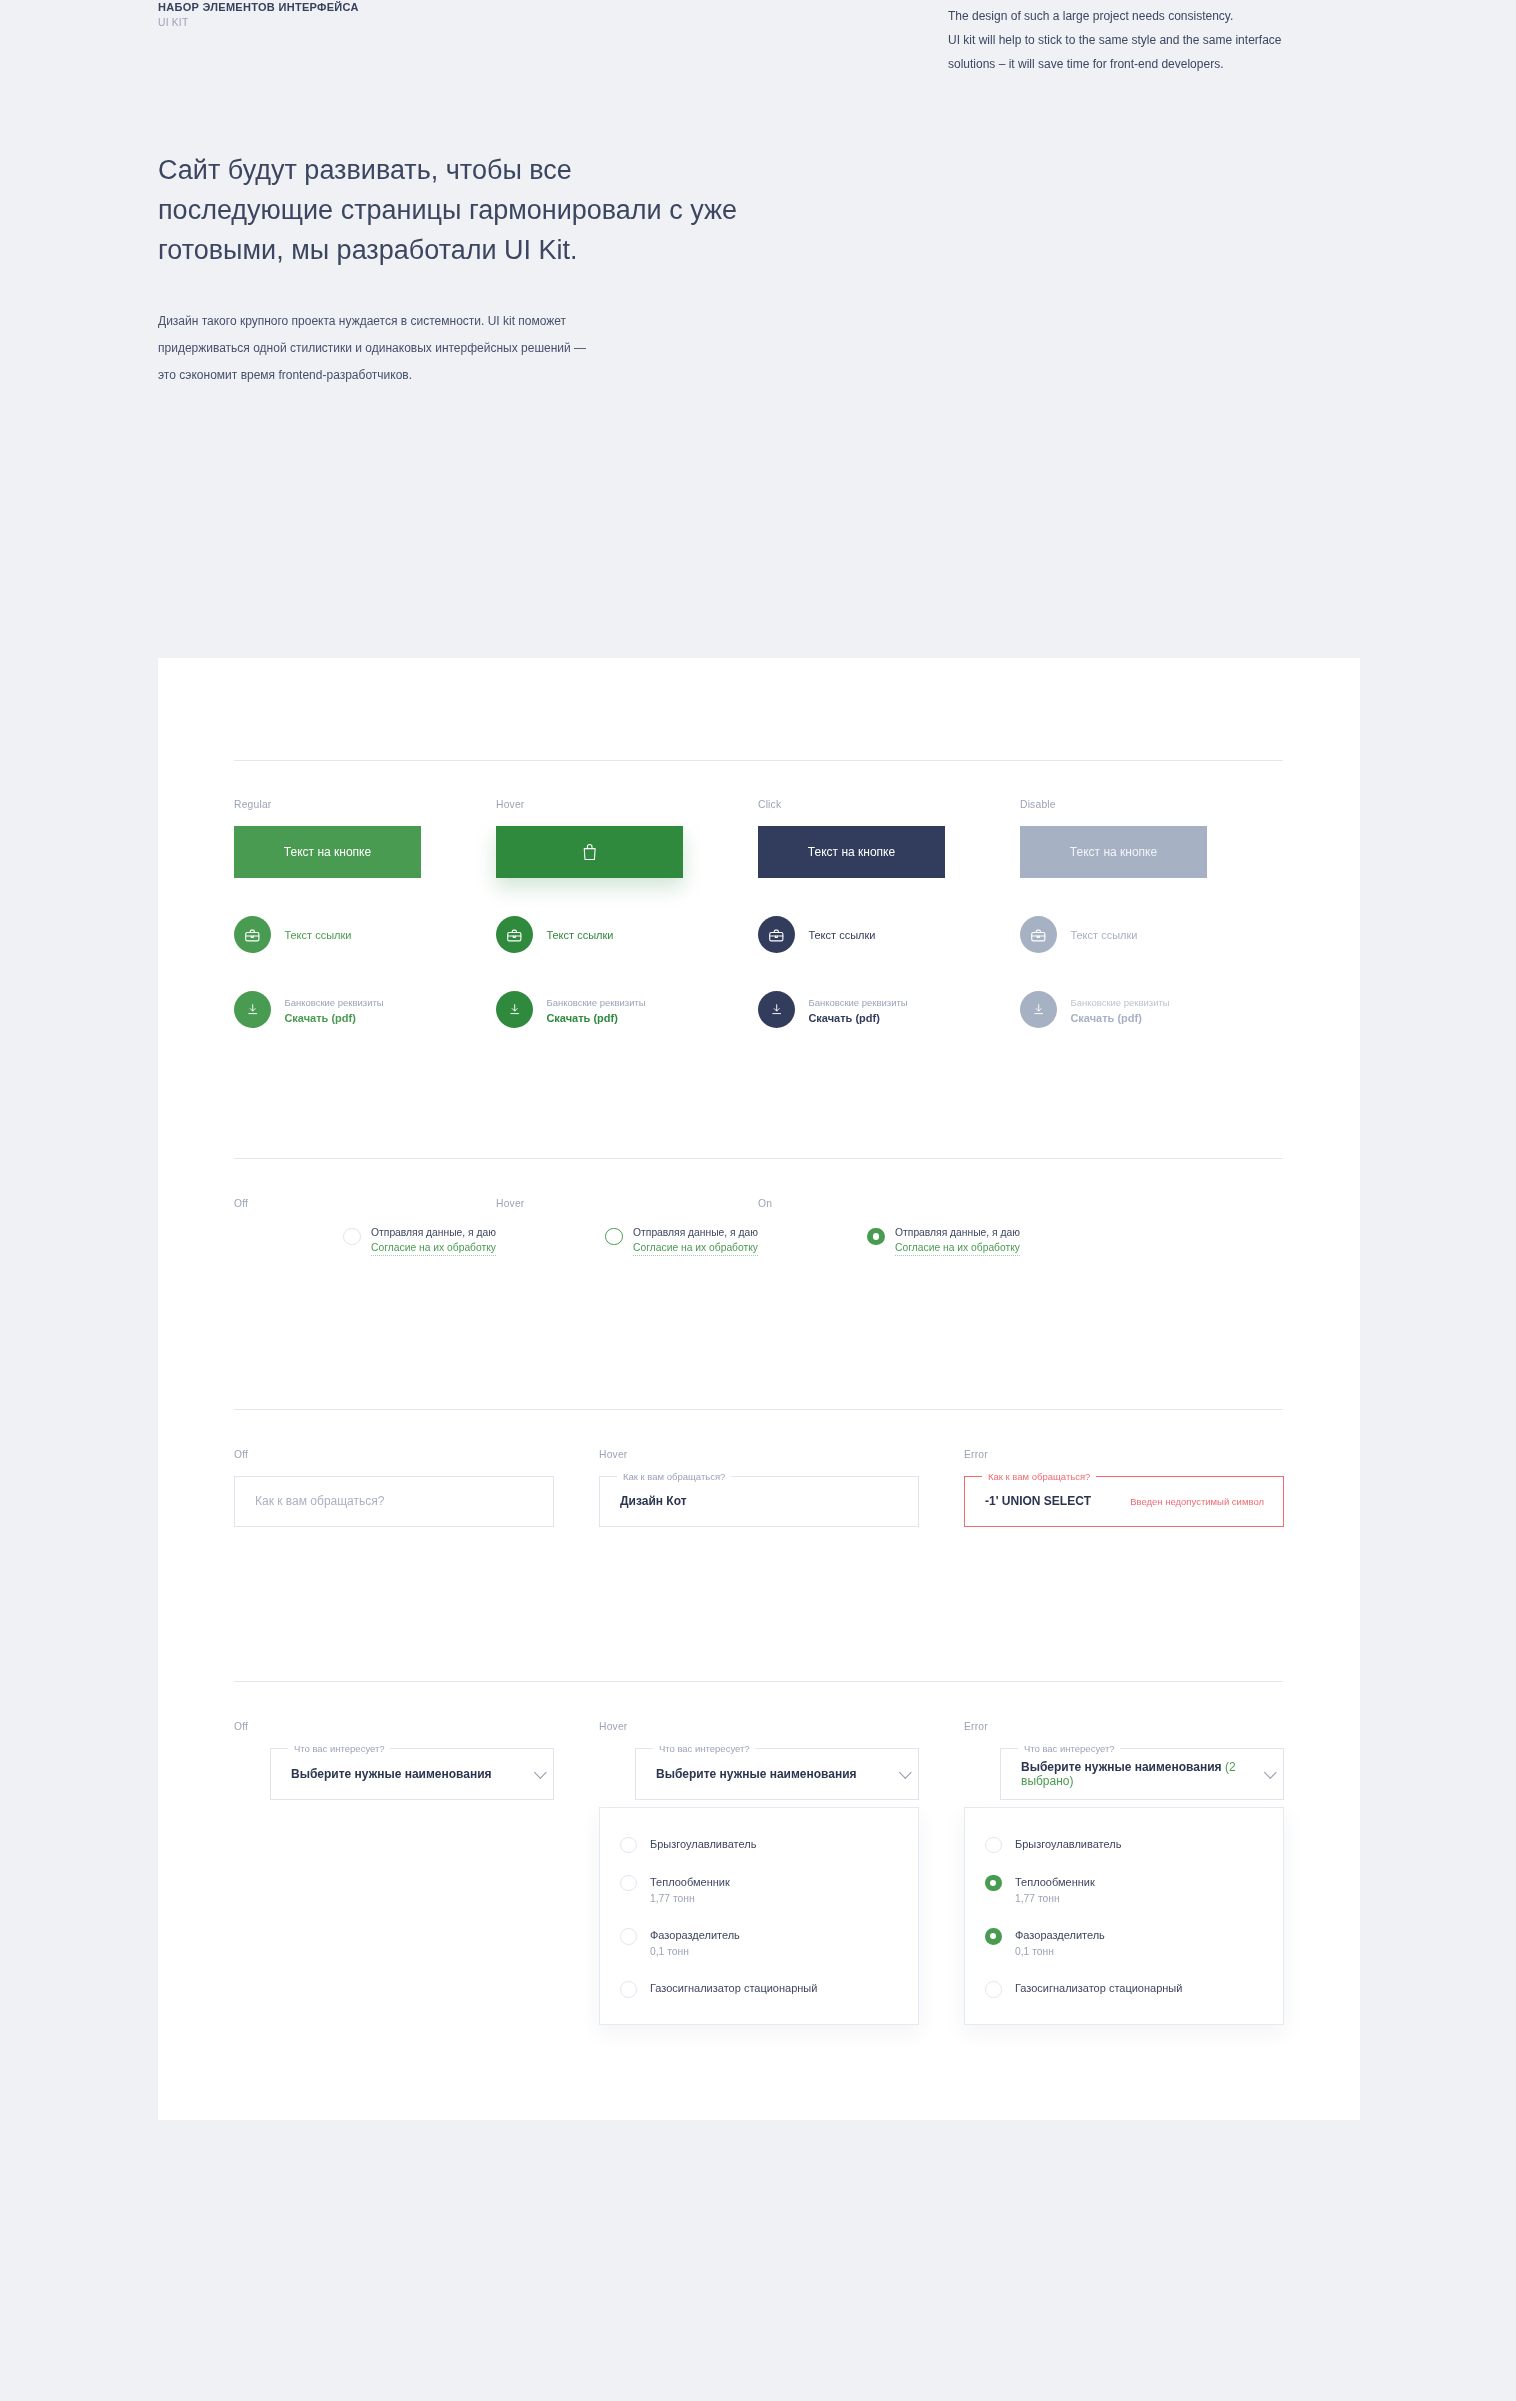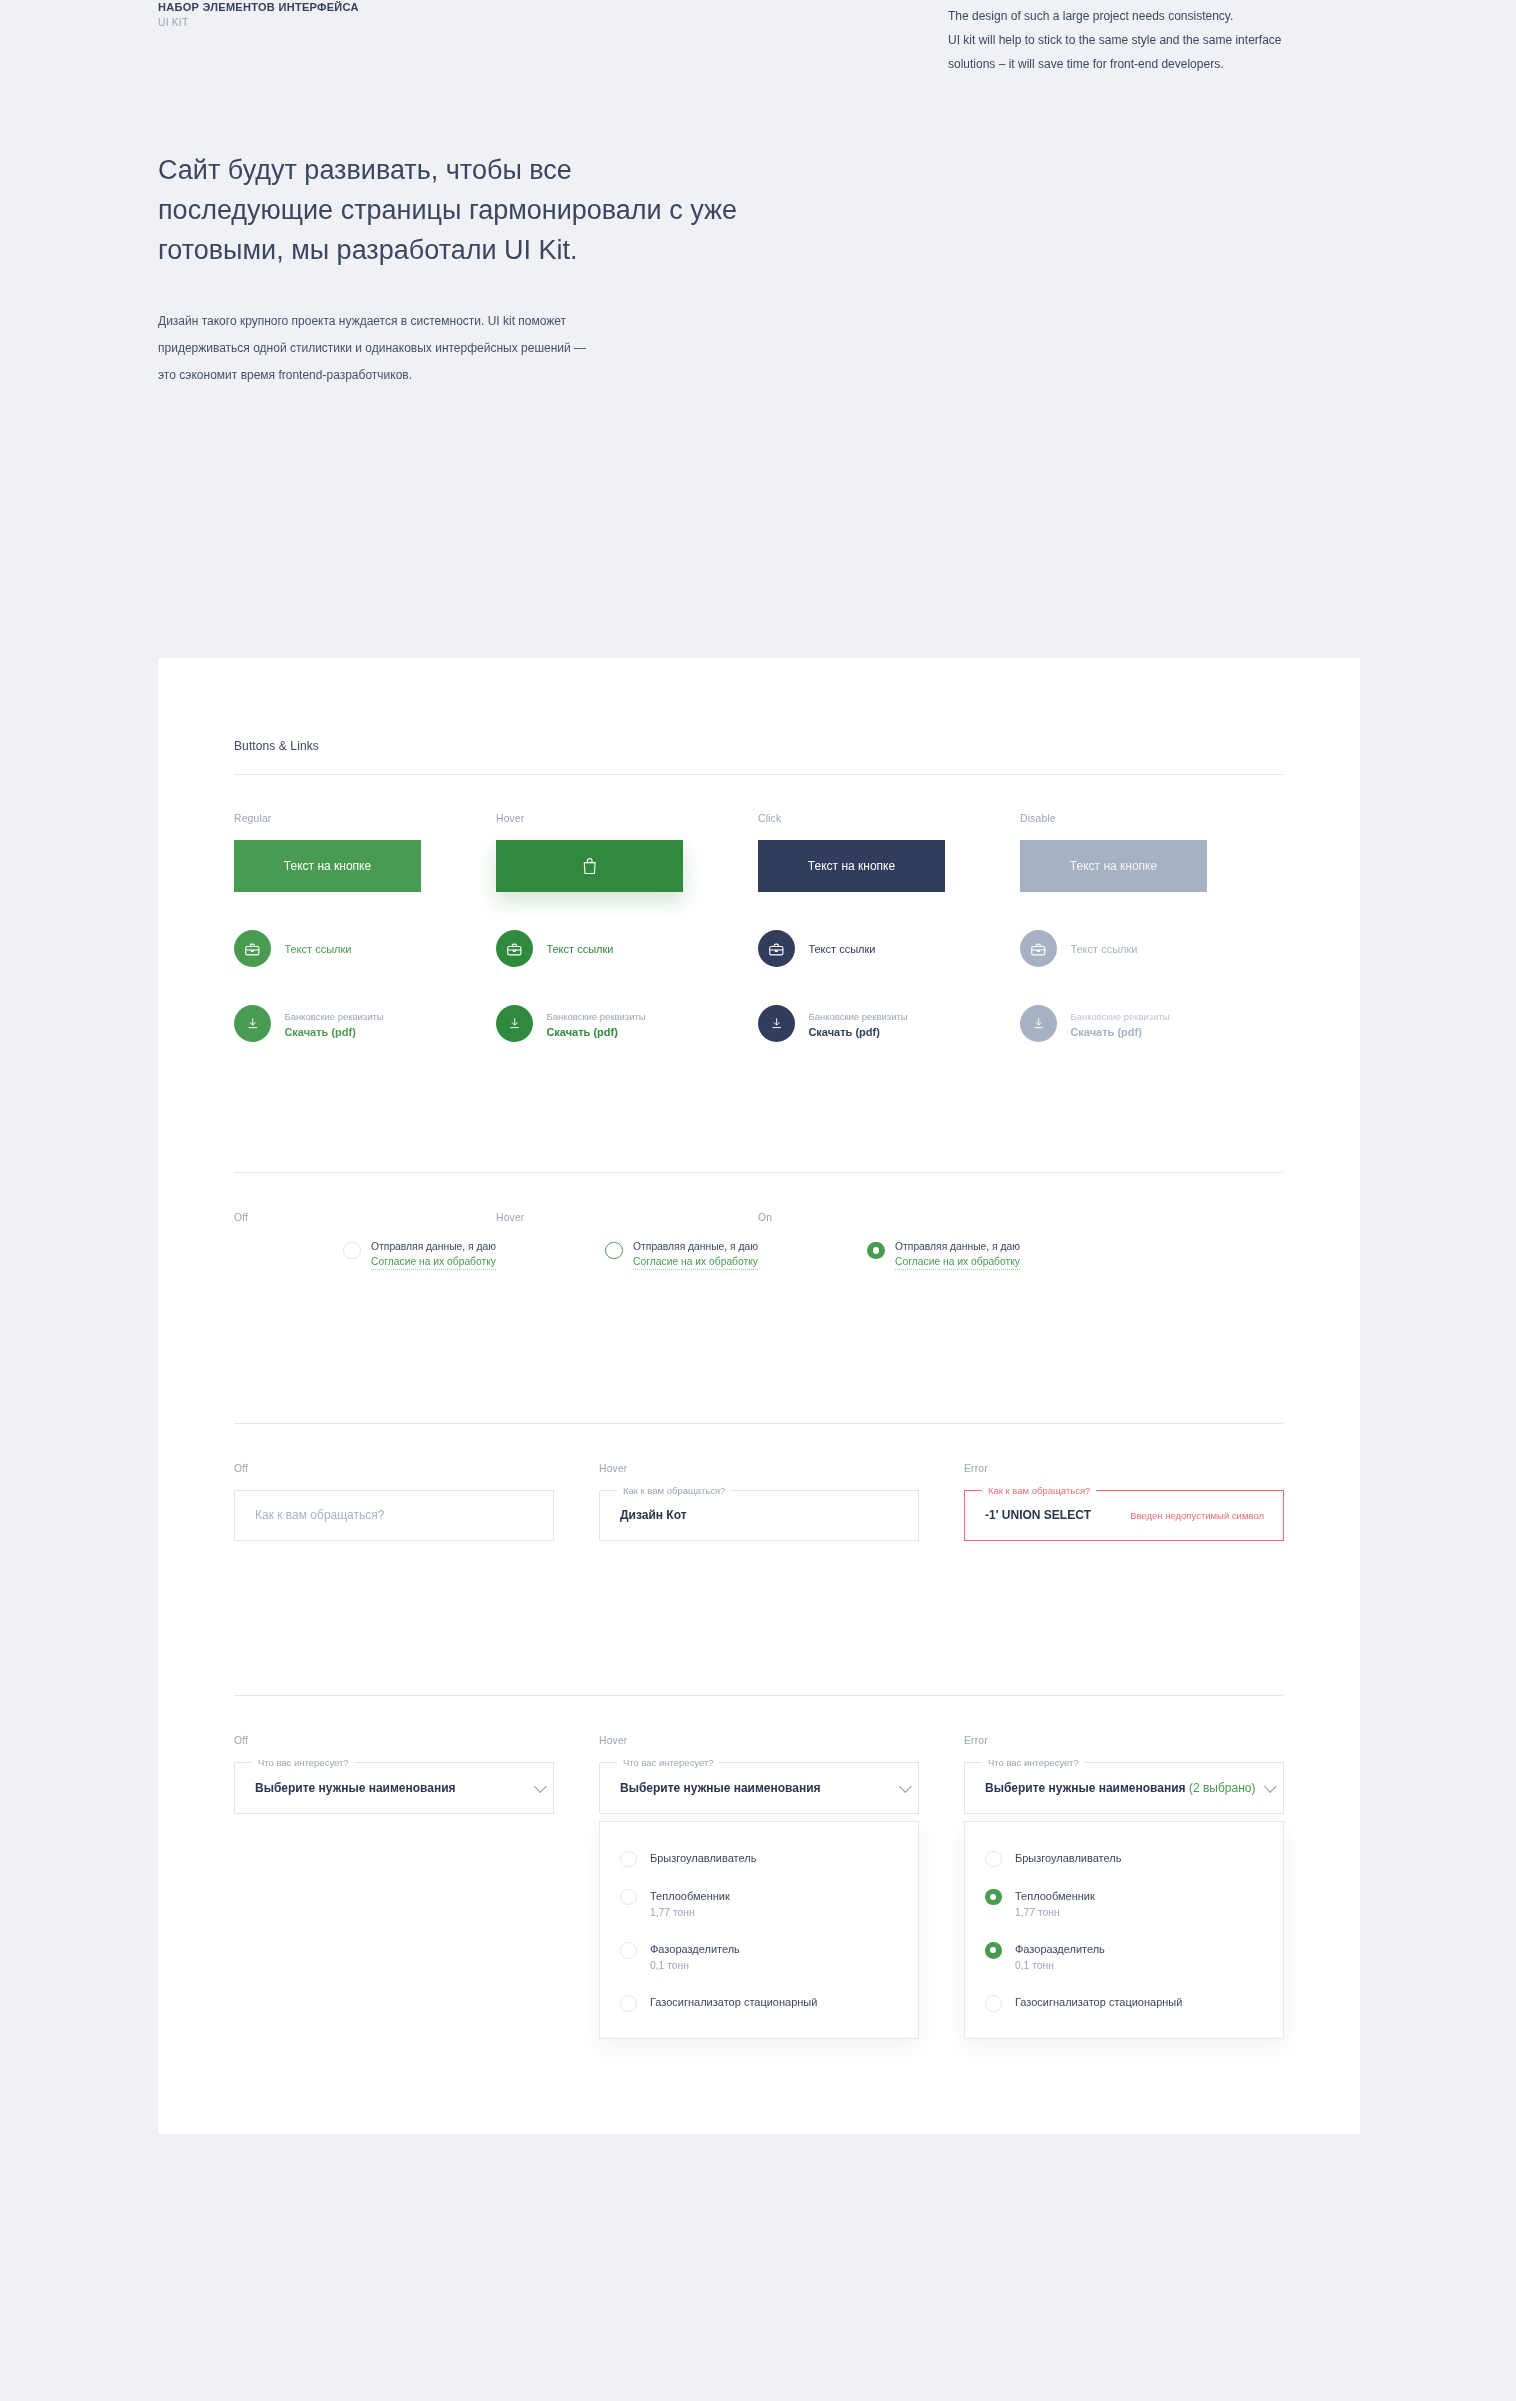--- a/index.html
+++ b/index.html
@@ -139,21 +139,21 @@
   .field.error { border: 0.8px solid #ef6b72; }
   .field.error .legend { color: #ef6b72; }
   .field.error .field-value { color: #2c3550; }
   .err-msg {
     position: absolute; right: 19px; font-size: 9.5px; color: #ef6b72;
   }
 
   
   .select {
     height: 52px; border: 0.8px solid #e0e4ed; background: #fff;
-    display: flex; align-items: center; padding: 0 8px 0 20px; position: relative;
+    display: flex; align-items: center; padding: 0 8px 0 20px; position: relative; margin-left: 36px;
   }
   .select-text { font-size: 12px; color: #2c3550; font-weight: bold; flex: 1; }
   .select-count { color: #4a9b52; font-weight: normal; }
   .chev {
     width: 8.7px; height: 8.7px; border-right: 1.3px solid #8f99ae;
     border-bottom: 1.3px solid #8f99ae; transform: rotate(45deg);
     margin-top: -4px; flex: 0 0 8.7px;
   }
   .listbox {
     margin-top: 7.1px; border: 0.8px solid #e6e9f0; background: #fff;
@@ -200,21 +200,20 @@
       <p>это сэкономит время frontend-разработчиков.</p>
     </div>
 
   </div>
 </div>
 
 <div class="card">
   <div class="card-inner">
 
     <div class="section">
-      <div class="section-title">Buttons &amp; Links</div>
       <div class="section-rule"></div>
 
       <div class="cols">
 
         <div class="col">
           <div class="state-label">Regular</div>
           <button class="btn btn-regular">
             <span>Текст на кнопке</span>
           </button>
           <div class="rows">

